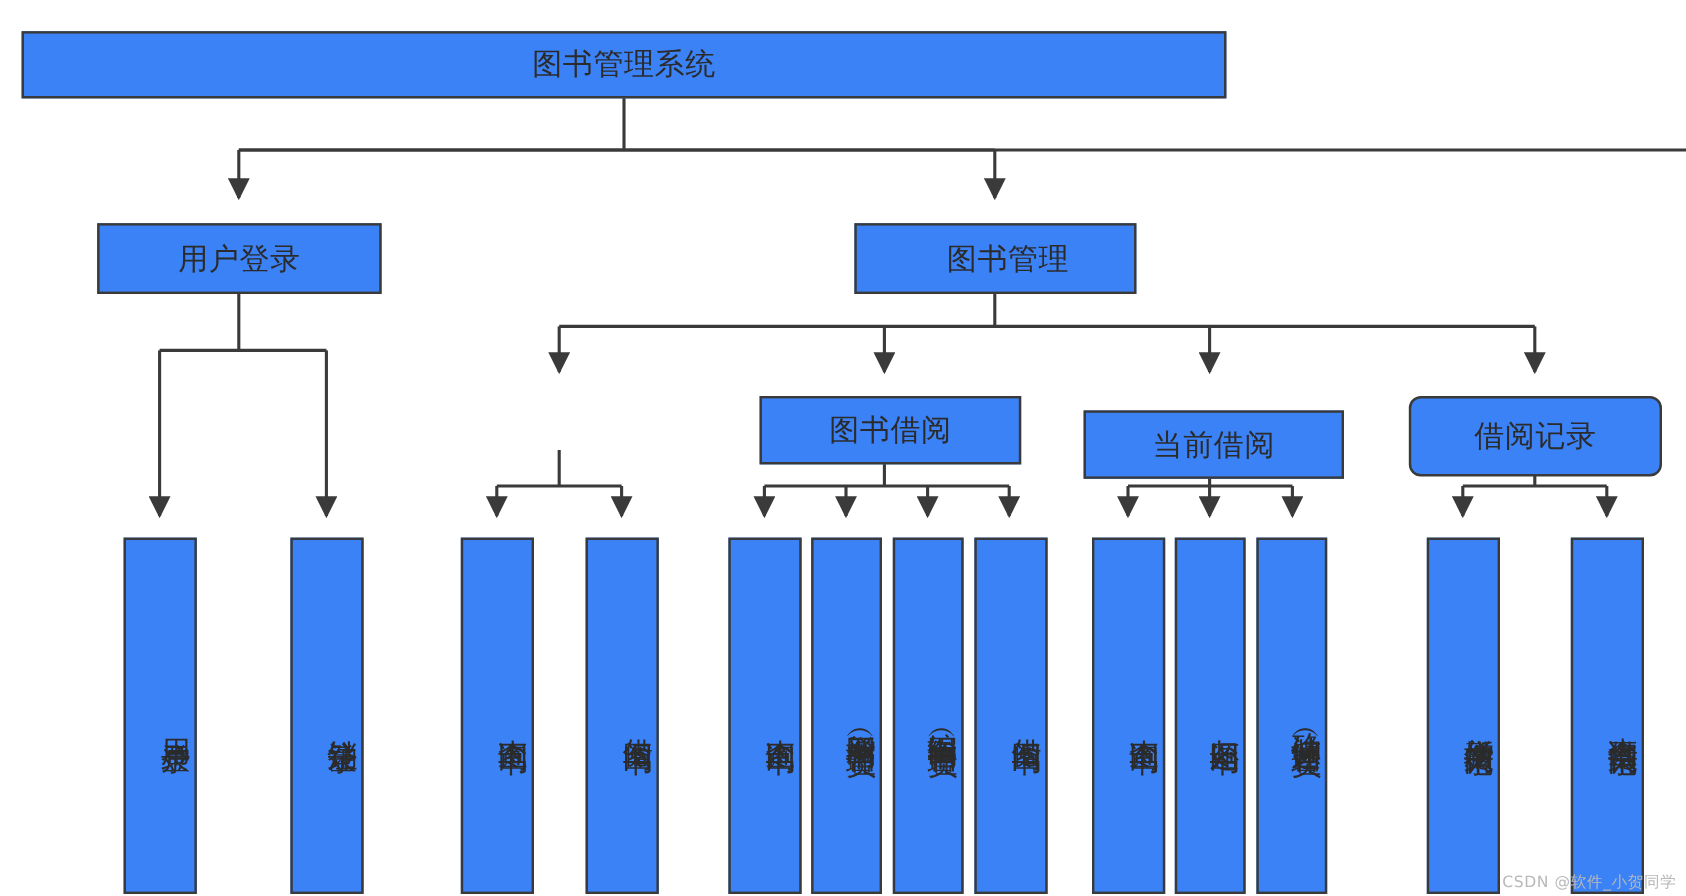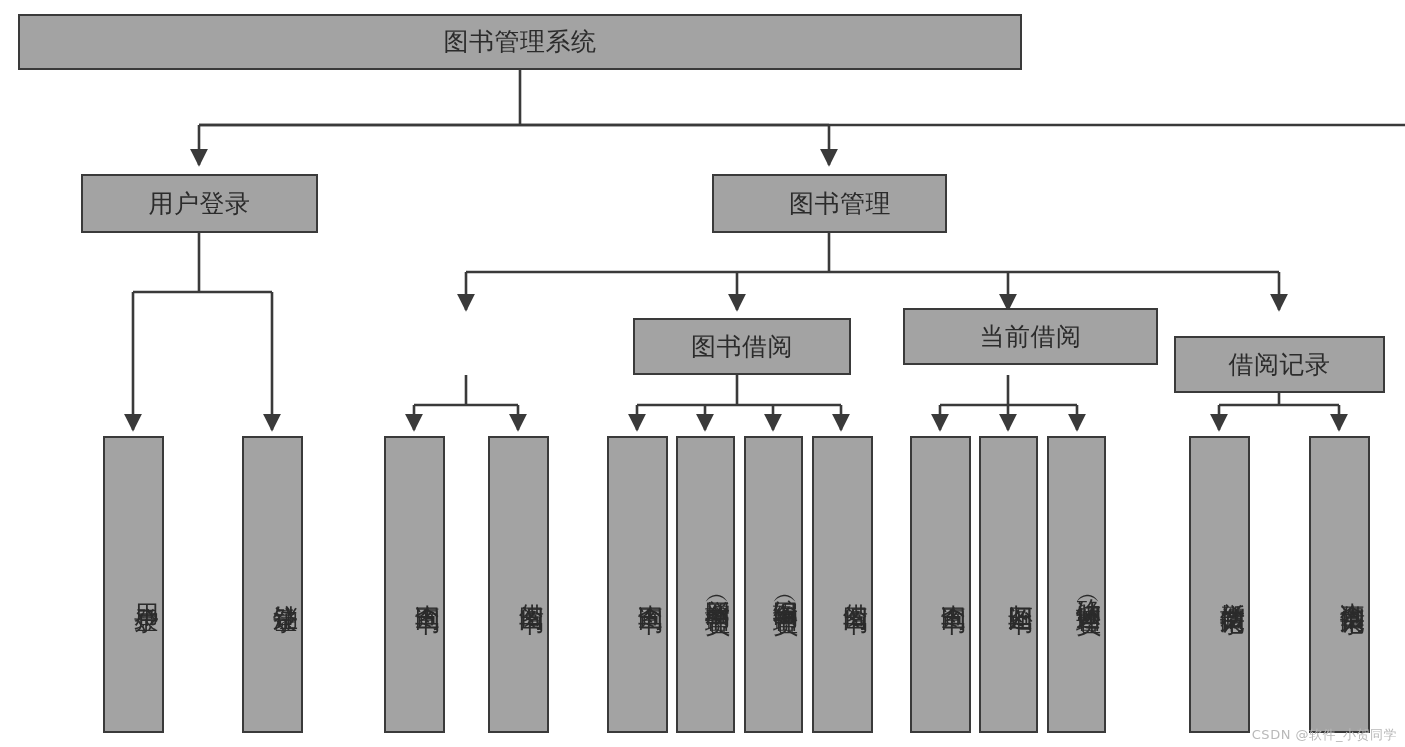--- a/index.html
+++ b/index.html
@@ -21,26 +21,27 @@
   #edge-layer {
     position: absolute;
     left: 0;
     top: 0;
     width: 1405px;
     height: 747px;
   }
   .node {
     position: absolute;
     box-sizing: border-box;
-    background: #a3a3a3;
+    background: #3b82f6;
     border: 2px solid #3a3a3a;
     display: flex;
     align-items: center;
     justify-content: center;
     color: #2b2b2b;
+    margin-top: 12px;
   }
   .node-h {
     font-size: 25px;
     line-height: 1.1;
     letter-spacing: 0.5px;
     white-space: nowrap;
   }
   .node-root {
     font-size: 25px;
   }
@@ -130,23 +131,23 @@
 
   <div class="node node-h node-root" style="left:18px; top:14px; width:1004px; height:56px;">图书管理系统</div>
 
   <div class="node node-h" style="left:81px; top:174px; width:237px; height:59px;">用户登录</div>
 
   <div class="node node-h" style="left:712px; top:174px; width:235px; height:59px;padding-left:21px;">图书管理</div>
 
 
   <div class="node node-h" style="left:633px; top:318px; width:218px; height:57px;">图书借阅</div>
 
-  <div class="node node-h" style="left:903px; top:308px; width:255px; height:57px;">当前借阅</div>
+  <div class="node node-h" style="left:903px; top:330px; width:217px; height:57px;">当前借阅</div>
 
-  <div class="node node-h" style="left:1174px; top:336px; width:211px; height:57px;">借阅记录</div>
+  <div class="node node-h" style="left:1174px; top:318px; width:211px; height:67px;border-radius:10px;">借阅记录</div>
 
   <div class="node node-v" style="left:103px; top:436px; width:61px; height:297px;">
     <span class="vlabel">用户登录</span>
   </div>
   <div class="node node-v" style="left:242px; top:436px; width:61px; height:297px;">
     <span class="vlabel">注销登录</span>
   </div>
 
   <div class="node node-v" style="left:384px; top:436px; width:61px; height:297px;">
     <span class="vlabel">查询图书</span>

